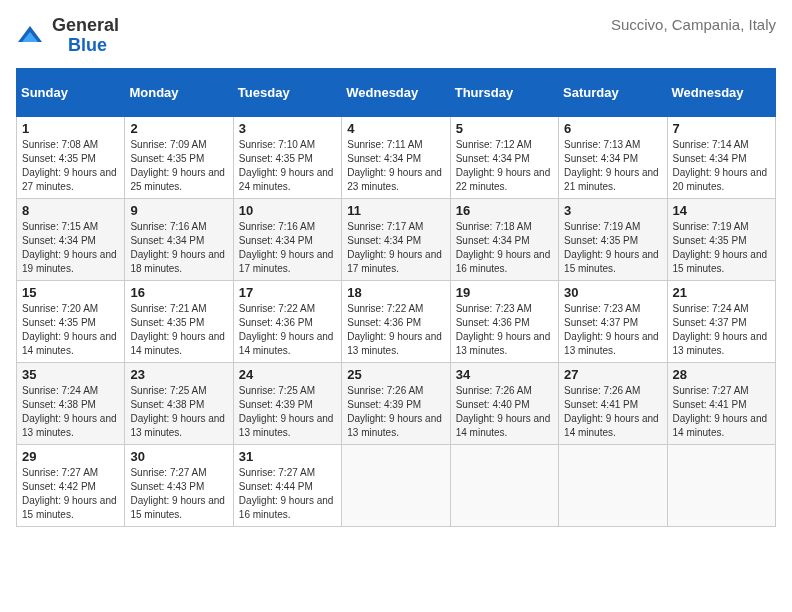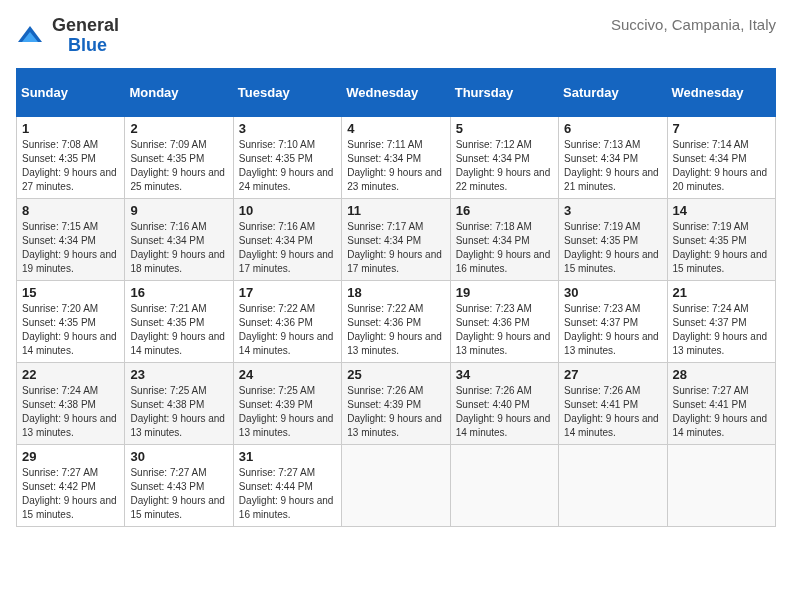--- a/index.html
+++ b/index.html
@@ -205,21 +205,21 @@
           <div class="day-number">30</div>
           <div class="day-info">Sunrise: 7:23 AM<br>Sunset: 4:37 PM<br>Daylight: 9 hours and 13 minutes.</div>
         </td>
         <td>
           <div class="day-number">21</div>
           <div class="day-info">Sunrise: 7:24 AM<br>Sunset: 4:37 PM<br>Daylight: 9 hours and 13 minutes.</div>
         </td>
       </tr>
       <tr>
         <td>
-          <div class="day-number">22</div>
+          <div class="day-number">35</div>
           <div class="day-info">Sunrise: 7:24 AM<br>Sunset: 4:38 PM<br>Daylight: 9 hours and 13 minutes.</div>
         </td>
         <td>
           <div class="day-number">23</div>
           <div class="day-info">Sunrise: 7:25 AM<br>Sunset: 4:38 PM<br>Daylight: 9 hours and 13 minutes.</div>
         </td>
         <td>
           <div class="day-number">24</div>
           <div class="day-info">Sunrise: 7:25 AM<br>Sunset: 4:39 PM<br>Daylight: 9 hours and 13 minutes.</div>
         </td>

